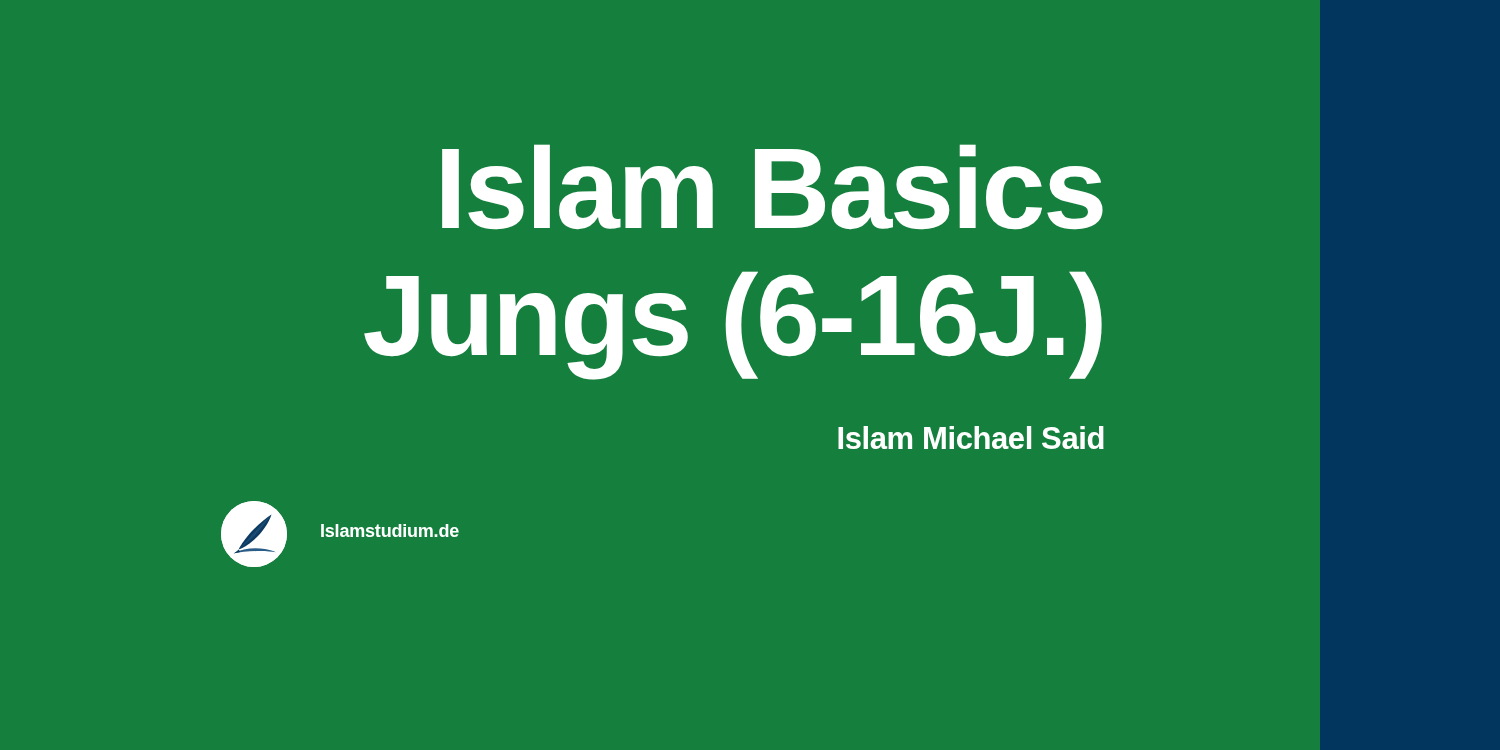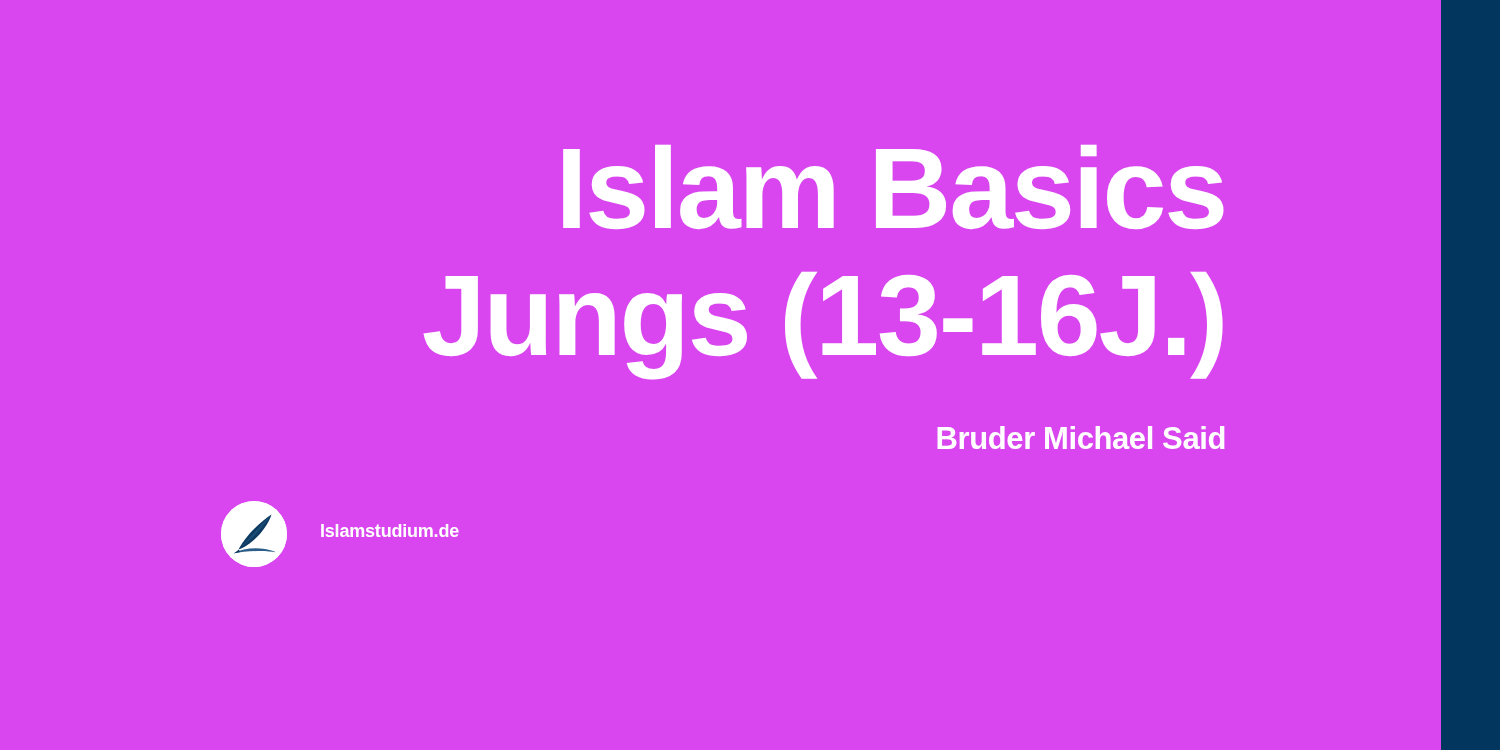--- a/index.html
+++ b/index.html
@@ -9,23 +9,23 @@
   body {
     width: 1500px;
     height: 750px;
     overflow: hidden;
     font-family: "Liberation Sans", sans-serif;
     background: #03365e;
   }
 
   #slide {
     position: relative;
-    width: 1441px;
+    width: 1320px;
     height: 750px;
-    background: #d946ef;
+    background: #15803d;
     box-sizing: border-box;
   }
 
   
   .title-block {
     position: absolute;
     right: 215px;
     top: 126px;
     width: 1100px;
     text-align: right;
@@ -113,24 +113,24 @@
     white-space: nowrap;
   }
 </style>
 </head>
 <body>
 
 <div id="slide">
 
   <div class="title-block">
     <span class="title-line">Islam Basics</span>
-    <span class="title-line">Jungs (13-16J.)</span>
+    <span class="title-line">Jungs (6-16J.)</span>
   </div>
 
-  <div class="subtitle">Bruder Michael Said</div>
+  <div class="subtitle">Islam Michael Said</div>
 
   <div class="brand">
 
     <span class="brand-mark">
       <svg viewBox="0 0 66 66" xmlns="http://www.w3.org/2000/svg" aria-hidden="true">
         <circle cx="33" cy="33" r="33" fill="#ffffff"></circle>
 
         <path d="M50.5 13.5 C 44.0 17.5, 33.0 27.0, 25.5 36.5
                  C 21.0 42.2, 18.8 45.9, 17.6 48.6
                  C 21.6 47.2, 27.0 44.0, 32.8 39.0

